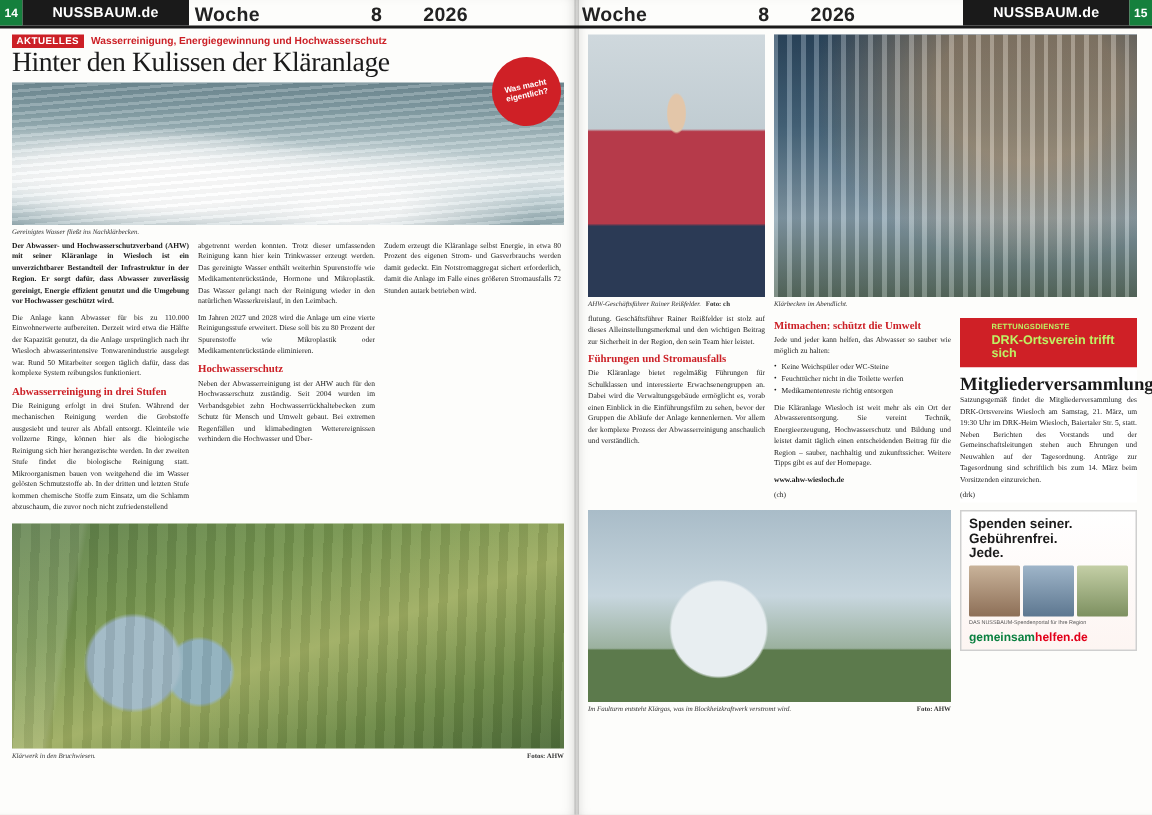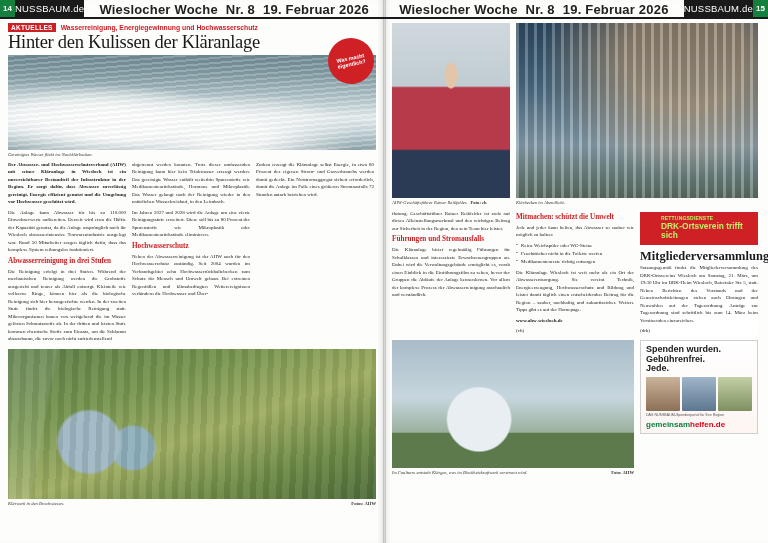--- a/index.html
+++ b/index.html
@@ -11,21 +11,21 @@
   }
   .spread{position:relative;width:768px;height:543px;display:flex;background:#e9e7e2;}
   .page{position:relative;width:384px;height:543px;background:#fdfdfb;overflow:hidden;}
   .page.left{box-shadow:inset -6px 0 10px -8px rgba(0,0,0,.35);}
   .page.right{box-shadow:inset 6px 0 10px -8px rgba(0,0,0,.35);}
   .gutter{position:absolute;left:383px;top:0;width:3px;height:543px;background:linear-gradient(90deg,rgba(0,0,0,.18),rgba(0,0,0,.05),rgba(0,0,0,.18));z-index:20;}
 
   
   .masthead{height:17px;display:flex;align-items:stretch;font-family:"Liberation Sans",sans-serif;}
   .mh-num{width:15px;background:#15803d;color:#fff;font-size:8px;display:flex;align-items:center;justify-content:center;font-weight:bold;}
-  .mh-logo{background:#1a1a1a;color:#fff;font-size:9.5px;font-weight:normal;letter-spacing:.2px;display:flex;align-items:center;padding:0 0;}
+  .mh-logo{background:#1a1a1a;color:#fff;font-size:9.5px;font-weight:bold;letter-spacing:.2px;display:flex;align-items:center;padding:0 20px;}
   .mh-mid{flex:1;display:flex;align-items:flex-end;justify-content:center;font-size:13px;color:#222;font-weight:bold;letter-spacing:.2px;}
   .mh-mid span{margin:0 4px;}
   .mh-rule{height:2px;background:#1a1a1a;margin:0;}
 
   
   .lp{padding:4px 8px 0 8px;}
   .kicker{display:flex;align-items:center;gap:5px;font-family:"Liberation Sans",sans-serif;margin-bottom:1px;}
   .kicker .tag{background:#cc2026;color:#fff;font-size:6.5px;font-weight:bold;padding:1px 3px;letter-spacing:.3px;}
   .kicker .sub{font-size:6.8px;color:#cc2026;font-weight:bold;}
   .headline{font-size:18.5px;font-weight:normal;line-height:1.02;letter-spacing:-.3px;margin:1px 0 3px 0;font-family:"Liberation Serif",serif;}
@@ -232,21 +232,21 @@
         <div style="width:242px;">
           <div class="ph digester" style="width:242px;height:128px;"></div>
           <div class="cap" style="display:flex;justify-content:space-between;">
             <span>Im Faulturm entsteht Klärgas, was im Blockheizkraftwerk verstromt wird.</span>
             <span class="credit">Foto: AHW</span>
           </div>
         </div>
 
         <div style="width:118px;">
           <div class="ad">
-            <div class="ad-h">Spenden wurden.</div>
+            <div class="ad-h">Spenden seiner.</div>
             <div class="ad-h">Gebührenfrei.</div>
             <div class="ad-h">Jede.</div>
             <div class="ad-photos">
               <div class="ad-p1"></div>
               <div class="ad-p2"></div>
               <div class="ad-p3"></div>
             </div>
             <div class="ad-small" style="margin-top:2px;">DAS NUSSBAUM-Spendenportal für Ihre Region</div>
             <div class="ad-foot">
               <div class="ad-logo"><span>gemeinsam</span><i>helfen.de</i></div>

